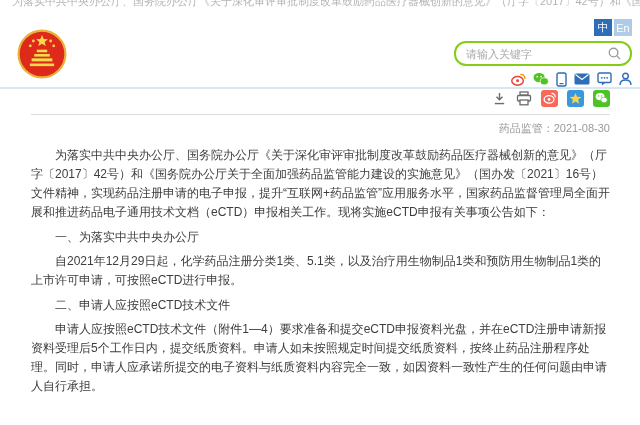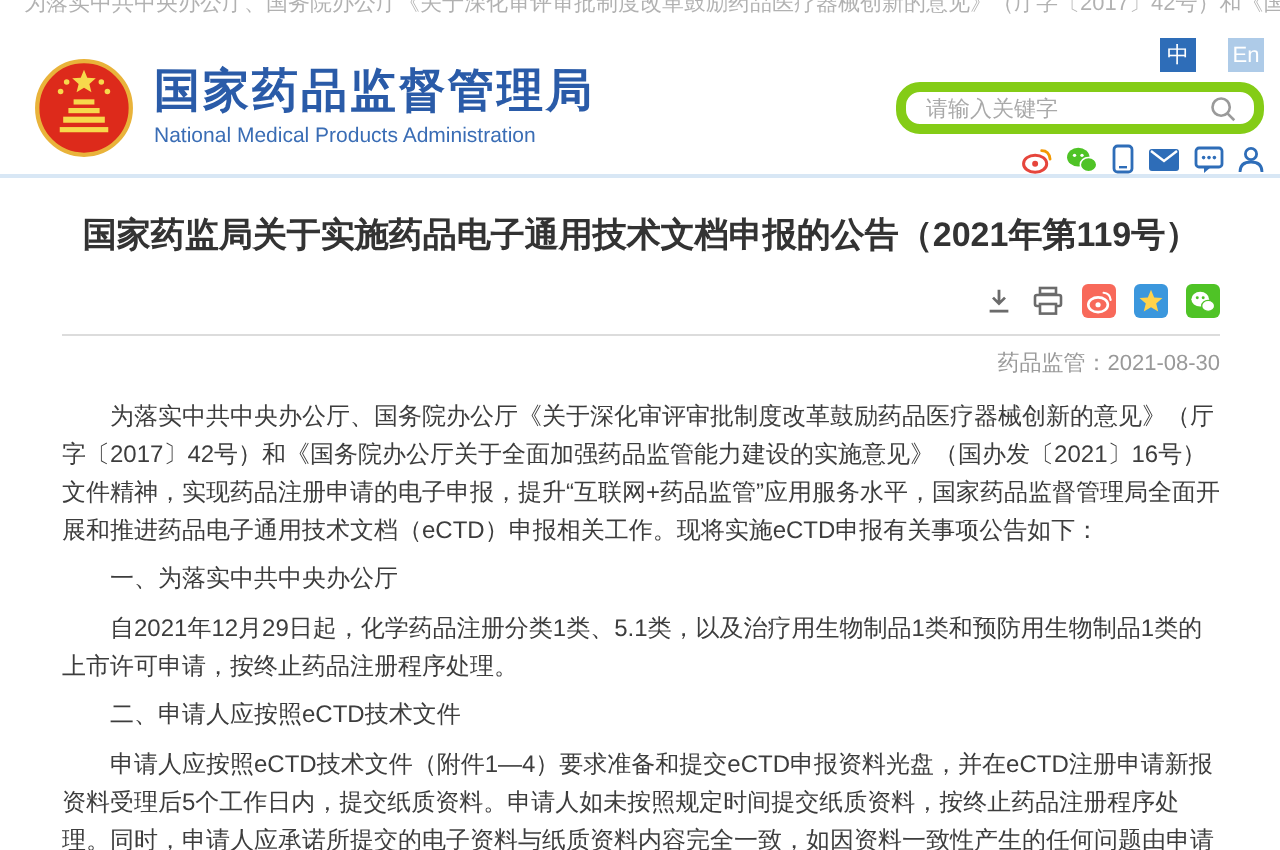--- a/index.html
+++ b/index.html
@@ -12,23 +12,23 @@
          border-bottom:2px solid #d8e7f5;display:flex;justify-content:space-between;
          padding:0 8px 0 16px;box-sizing:border-box;}
   .brand{display:flex;align-items:center;gap:9px;margin-top:6px;text-decoration:none;}
   .brand-zh{font-size:23px;font-weight:bold;color:#2a5ba8;letter-spacing:1.5px;line-height:1.1;}
   .brand-en{font-size:10.5px;color:#3a6db5;margin-top:3px;}
   .header-right{display:flex;flex-direction:column;align-items:flex-end;gap:5px;padding-top:5px;}
   .lang-row{display:flex;gap:2px;}
   .lang{width:18px;height:17px;font-size:11px;color:#fff;display:flex;align-items:center;
         justify-content:center;cursor:pointer;}
   .lang.zh{background:#2e6db8;}
-  .lang.en{background:#aecbe8;margin-left:14px;}
-  .search-pill{width:158px;height:21px;border:5px solid #84cc16;border-radius:12px;
-        display:flex;align-items:flex-end;padding:0 8px;background:#fff;}
+  .lang.en{background:#aecbe8;}
+  .search-pill{width:158px;height:21px;border:2px solid #84cc16;border-radius:12px;
+        display:flex;align-items:center;padding:0 8px;background:#fff;}
   .search-pill input{border:none;outline:none;flex:1;font-size:11px;color:#333;
         background:transparent;min-width:0;font-family:inherit;}
   .search-pill input::placeholder{color:#a9a9a9;}
   .social-row{display:flex;gap:7px;align-items:center;height:16px;}
   .social-row span{display:inline-flex;cursor:pointer;}
   
   .main{position:absolute;top:89px;left:31px;right:30px;}
   .article-title{font-size:17px;text-align:center;color:#333;margin:17px 0 12px;
         font-weight:bold;line-height:1.4;}
   .toolbar{display:flex;justify-content:flex-end;gap:9px;align-items:center;height:18px;}
@@ -57,24 +57,20 @@
           <polygon fill="#f7d94c" points="30,8 31.9,12.6 36.8,12.9 33.1,16.1 34.3,20.9 30,18.3 25.7,20.9 26.9,16.1 23.2,12.9 28.1,12.6"></polygon>
           <circle cx="20" cy="15" r="1.6" fill="#f7d94c"></circle>
           <circle cx="40" cy="15" r="1.6" fill="#f7d94c"></circle>
           <circle cx="16.5" cy="20.5" r="1.6" fill="#f7d94c"></circle>
           <circle cx="43.5" cy="20.5" r="1.6" fill="#f7d94c"></circle>
           <rect x="24" y="25" width="12" height="3" fill="#f7d94c"></rect>
           <rect x="21" y="30" width="18" height="3" fill="#f7d94c"></rect>
           <rect x="18" y="35" width="24" height="3.5" fill="#f7d94c"></rect>
           <rect x="16" y="41" width="28" height="3" fill="#f7d94c"></rect>
         </svg>
-      </span>
-      <span class="brand-text" style="display:flex;flex-direction:column;">
-        <span class="brand-zh">国家药品监督管理局</span>
-        <span class="brand-en">National Medical Products Administration</span>
       </span>
     </a>
 
     <div class="header-right">
       <div class="lang-row">
         <span class="lang zh">中</span>
         <span class="lang en">En</span>
       </div>
       <div class="search-pill">
         <input type="text" placeholder="请输入关键字" style="">
@@ -126,21 +122,20 @@
           <svg width="13" height="14" viewBox="0 0 13 14">
             <circle cx="6.5" cy="4" r="2.8" fill="none" stroke="#2e6db8" stroke-width="1.4"></circle>
             <path d="M1 13 q0-5 5.5-5 q5.5 0 5.5 5" fill="none" stroke="#2e6db8" stroke-width="1.4"></path>
           </svg>
         </span>
       </div>
     </div>
   </header>
 
   <main class="main">
-    <h1 class="article-title">国家药监局关于实施药品电子通用技术文档申报的公告（2021年第119号）</h1>
 
     <div class="toolbar">
       <span>
         <svg width="15" height="15" viewBox="0 0 16 16">
           <path d="M8 2 v7 M4.8 6.2 L8 9.4 L11.2 6.2" fill="none" stroke="#6b6b6b" stroke-width="1.5"></path>
           <line x1="3" y1="13.4" x2="13" y2="13.4" stroke="#6b6b6b" stroke-width="1.5"></line>
         </svg>
       </span>
       <span>
         <svg width="16" height="15" viewBox="0 0 16 15">
@@ -173,19 +168,19 @@
 
     <hr class="rule">
 
     <div class="pubdate">
       <span>药品监管：</span><span>2021-08-30</span>
     </div>
 
     <div class="body">
       <p>为落实中共中央办公厅、国务院办公厅《关于深化审评审批制度改革鼓励药品医疗器械创新的意见》（厅字〔2017〕42号）和《国务院办公厅关于全面加强药品监管能力建设的实施意见》（国办发〔2021〕16号）文件精神，实现药品注册申请的电子申报，提升“互联网+药品监管”应用服务水平，国家药品监督管理局全面开展和推进药品电子通用技术文档（eCTD）申报相关工作。现将实施eCTD申报有关事项公告如下：</p>
       <p>一、为落实中共中央办公厅</p>
-      <p>自2021年12月29日起，化学药品注册分类1类、5.1类，以及治疗用生物制品1类和预防用生物制品1类的上市许可申请，按终止药品注册程序处理。</p>
+      <p>自2021年12月29日起，化学药品注册分类1类、5.1类，以及治疗用生物制品1类和预防用生物制品1类的上市许可申请，可按照eCTD进行申报。</p>
       <p>二、申请人应按照eCTD技术文件</p>
       <p>申请人应按照eCTD技术文件（附件1—4）要求准备和提交eCTD申报资料光盘，并在eCTD注册申请新报资料受理后5个工作日内，提交纸质资料。申请人如未按照规定时间提交纸质资料，按终止药品注册程序处理。同时，申请人应承诺所提交的电子资料与纸质资料内容完全一致，如因资料一致性产生的任何问题由申请人自行承担。</p>
 
     </div>
   </main>
 </div>
 
 </body></html>

